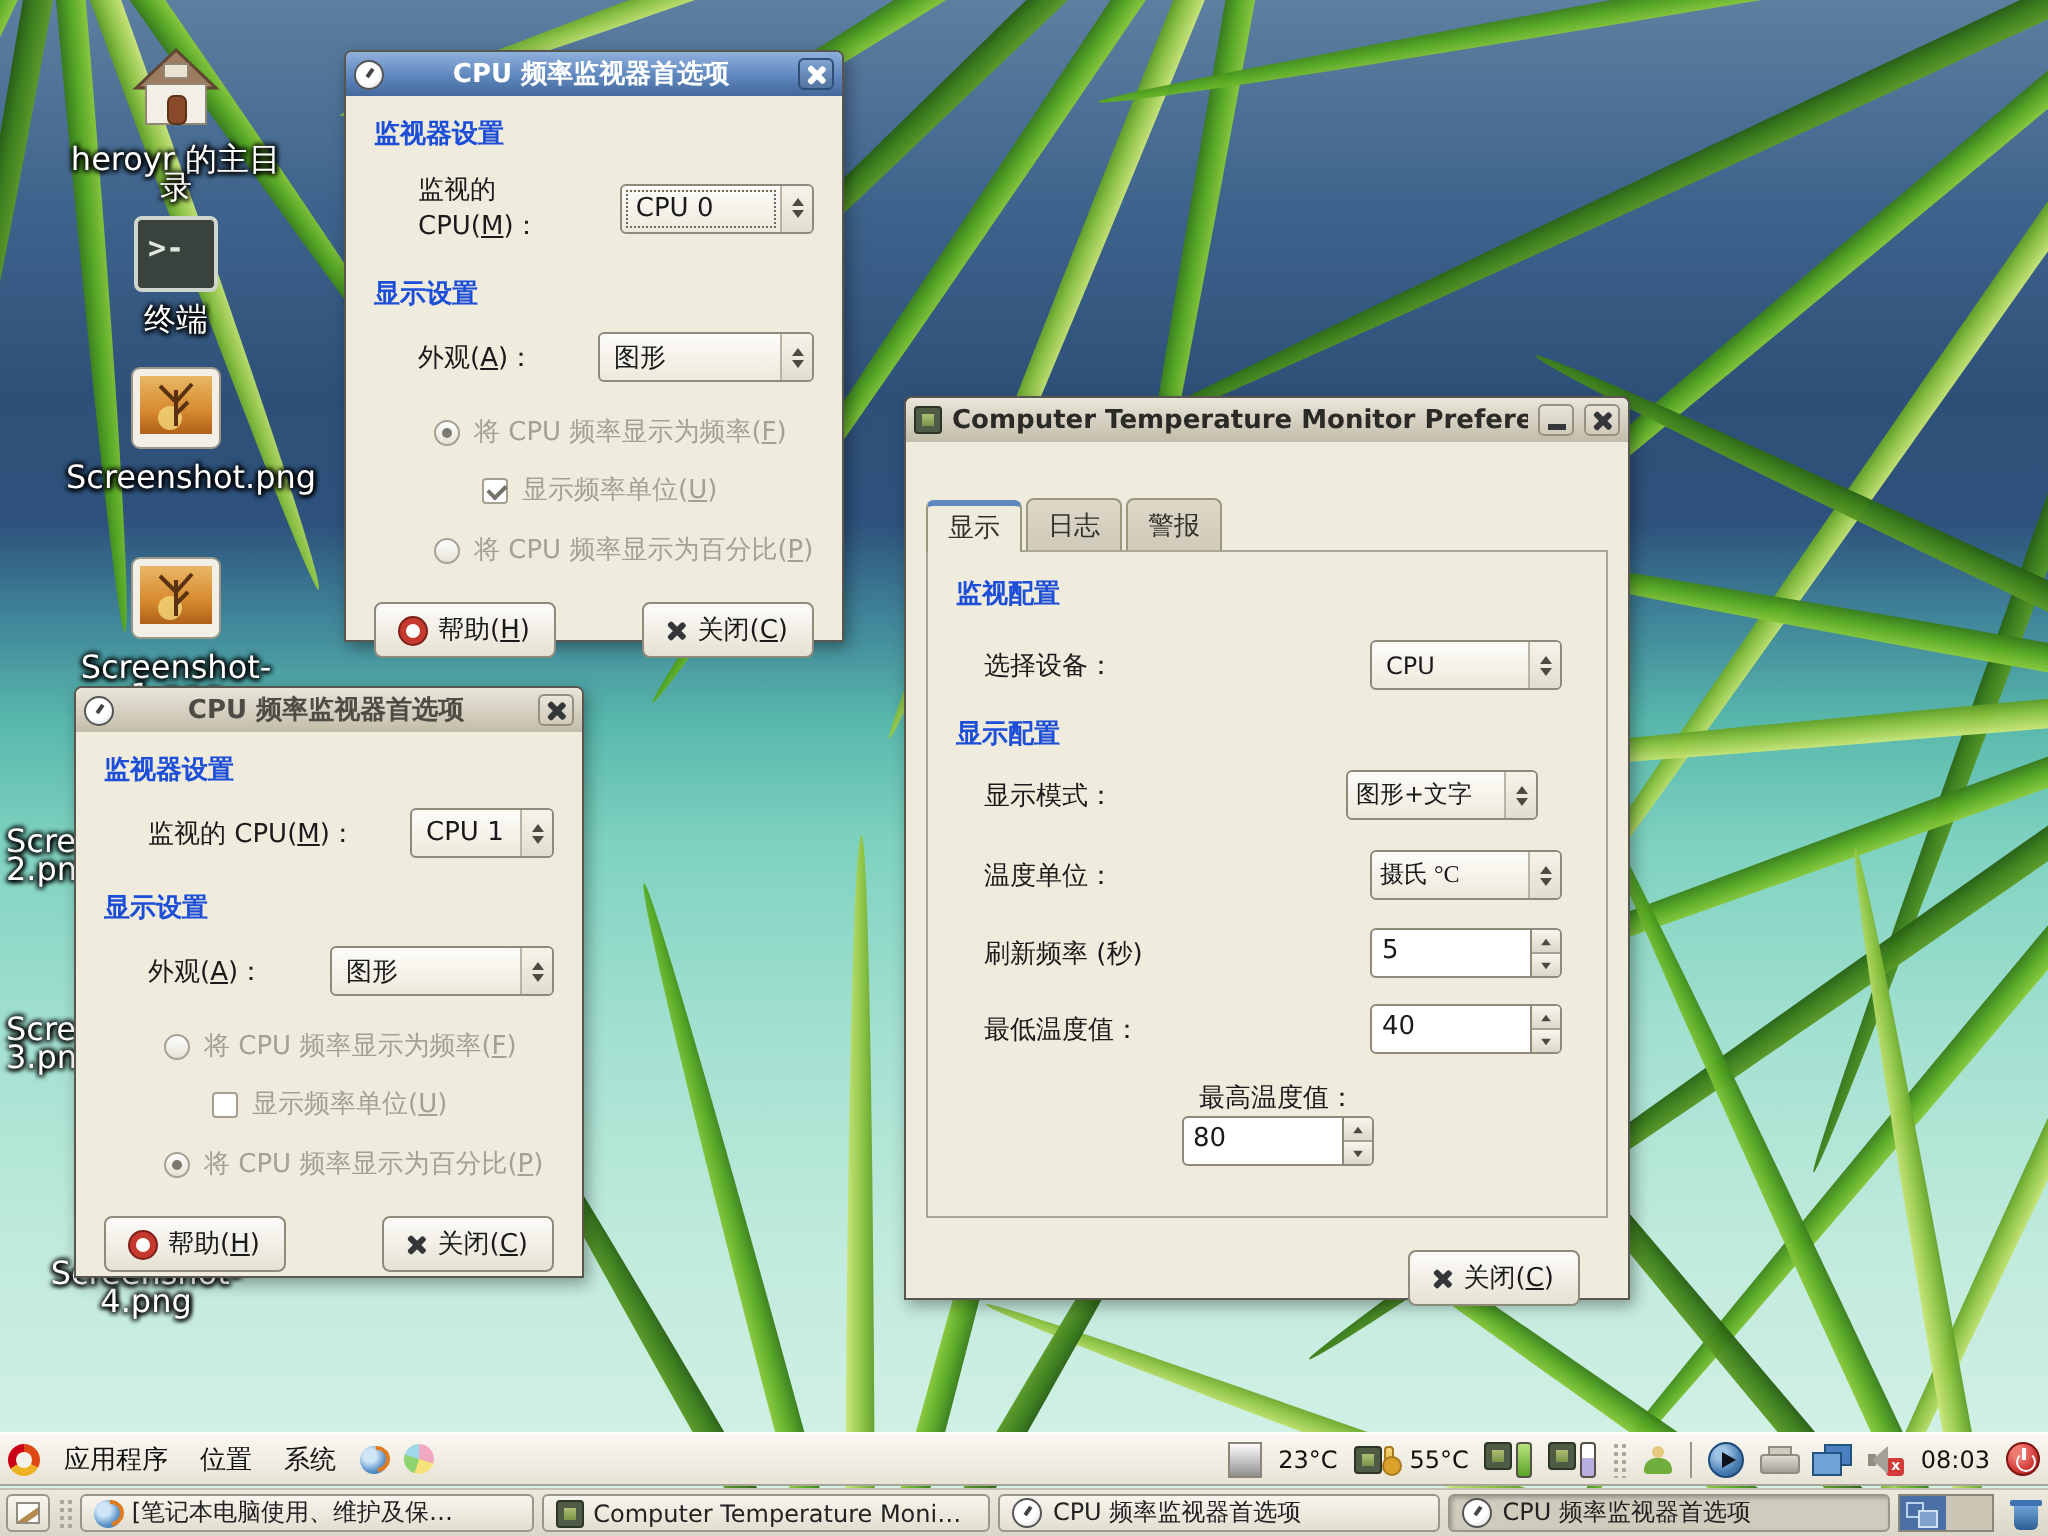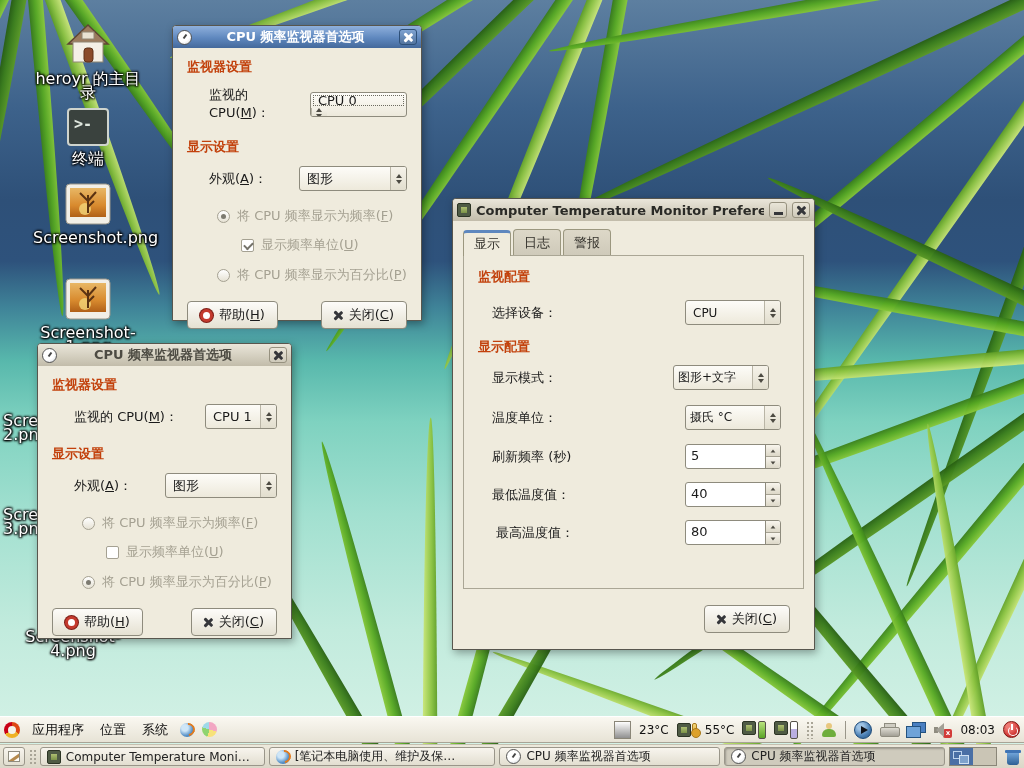--- a/index.html
+++ b/index.html
@@ -40,21 +40,21 @@
   .xico::before{ transform:rotate(45deg);} .xico::after{ transform:rotate(-45deg);}
   .xico.white::before,.xico.white::after { background:#fff; }
   .minico { width:9px; height:3px; background:#35363a; margin-top:7px; }
   .gauge { width:15px; height:15px; border-radius:50%; flex:none;
     background:radial-gradient(circle at 35% 30%, #fff 0 55%, #cfd4da 100%);
     border:1px solid #555; position:relative; }
   .gauge::before { content:""; position:absolute; left:6px; top:3px; width:2px; height:5px; background:#444; transform:rotate(35deg); }
   .chipico { width:14px; height:14px; background:#4f5b45; border:1px solid #2c3425; border-radius:2px; position:relative; flex:none; }
   .chipico::after { content:""; position:absolute; left:3px; top:3px; right:3px; bottom:3px; background:linear-gradient(#aebf72,#7b9348); }
   
-  .hsec { font-weight:bold; color:#c2410c; }
+  .hsec { font-weight:bold; color:#1d4ed8; }
   .combo { display:flex; align-items:stretch; height:25px; border:1px solid #8E8B7D;
     border-radius:3px; background:linear-gradient(#FDFCF8,#EDE9DB); overflow:hidden; }
   .combo .val { flex:1; display:flex; align-items:center; padding:0 7px; white-space:nowrap; }
   .combo.focused .val { outline:1px dotted #6b6a5f; outline-offset:-3px; }
   .combo .arrows { width:16px; border-left:1px solid #b9b5a6; display:flex; flex-direction:column;
     align-items:center; justify-content:center; gap:2px; background:linear-gradient(#f6f3ea,#e2dece); }
   .tri-u { width:0; height:0; border-left:3.5px solid transparent; border-right:3.5px solid transparent; border-bottom:4px solid #4c4a42; }
   .tri-d { width:0; height:0; border-left:3.5px solid transparent; border-right:3.5px solid transparent; border-top:4px solid #4c4a42; }
   .spin { display:flex; height:25px; width:96px; border:1px solid #8E8B7D; border-radius:3px; background:#fff; overflow:hidden; }
   .spin .val { flex:1; padding:3px 5px; }
@@ -328,21 +328,21 @@
   <div class="titlebar inactive" style="color:#2a2a26;">
     <span class="chipico"></span>
     <span class="ttl">Computer Temperature Monitor Preferences</span>
     <span class="tbbtn gray">
         <span class="minico"></span>
       </span>
     <span class="tbbtn gray">
         <span class="xico"></span>
       </span>
   </div>
-  <div style="padding-top:8px;">
+  <div style="padding-top:28px;">
     <div class="tabs">
       <span class="tab active">显示</span>
       <span class="tab">日志</span>
       <span class="tab">警报</span>
     </div>
     <div class="frame" style="height:334px; padding:12px 22px 0 14px;">
       <div class="hsec">监视配置</div>
       <div class="lblrow" style="margin:14px 0 0 14px;">
         <span>选择设备：</span>
         <span class="combo" style="width:96px;">
@@ -359,21 +359,21 @@
         <span class="combo" style="width:96px;">
           <span class="val" style="font-size:12px; padding:0 4px;">图形+文字</span>
           <span class="arrows">
               <i class="tri-u"></i>
               <i class="tri-d"></i>
             </span>
         </span>
       </div>
       <div class="lblrow" style="margin:15px 0 0 14px;">
         <span>温度单位：</span>
-        <span class="combo" style="width:96px;">
+        <span class="combo" style="width:96px;font-family:Liberation Serif, serif;">
           <span class="val" style="font-size:12px; padding:0 4px;">摄氏 °C</span>
           <span class="arrows">
               <i class="tri-u"></i>
               <i class="tri-d"></i>
             </span>
         </span>
       </div>
       <div class="lblrow" style="margin:14px 0 0 14px;">
         <span>刷新频率 (秒)</span>
         <span class="spin">
@@ -395,21 +395,21 @@
           <span class="btns">
               <div>
                 <i class="tri-u"></i>
               </div>
               <div>
                 <i class="tri-d"></i>
               </div>
             </span>
         </span>
       </div>
-      <div class="lblrow" style="margin:13px 0 0 18px;">
+      <div class="lblrow" style="margin:13px 0 0 18px;flex-direction:column;">
         <span>最高温度值：</span>
         <span class="spin">
           <span class="val">80</span>
           <span class="btns">
               <div>
                 <i class="tri-u"></i>
               </div>
               <div>
                 <i class="tri-d"></i>
               </div>
@@ -431,21 +431,21 @@
     <span class="gauge"></span>
     <span class="ttl">CPU 频率监视器首选项</span>
     <span class="tbbtn blue">
         <span class="xico white"></span>
       </span>
   </div>
   <div class="dlgbody" style="padding:10px 14px 0;">
     <div class="hsec">监视器设置</div>
     <div class="lblrow" style="margin:10px 0 0 22px;">
       <span>监视的 CPU(<u>M</u>)：</span>
-      <span class="combo focused" style="width:100px;flex-direction:column;">
+      <span class="combo focused" style="width:100px;">
         <span class="val">CPU 0</span>
         <span class="arrows">
             <i class="tri-u"></i>
             <i class="tri-d"></i>
           </span>
       </span>
     </div>
     <div class="hsec" style="margin-top:16px;">显示设置</div>
     <div class="lblrow" style="margin:10px 0 0 22px;">
       <span>外观(<u>A</u>)：</span>
@@ -516,27 +516,27 @@
     </span>
   <span class="clock">08:03</span>
   <span class="powerico"></span>
 </div>
 
 <div id="taskbar">
   <span class="showdesk">
       <i></i>
     </span>
   <span class="dots" style="height:16px;"></span>
+  <span class="wbtn" style="width:228px;">
+    <span class="ffico"></span>
+    <span class="cap">[笔记本电脑使用、维护及保…</span>
+  </span>
   <span class="wbtn" style="width:226px;">
     <span class="chipico"></span>
     <span class="cap">Computer Temperature Moni…</span>
-  </span>
-  <span class="wbtn" style="width:228px;">
-    <span class="ffico"></span>
-    <span class="cap">[笔记本电脑使用、维护及保…</span>
   </span>
   <span class="wbtn" style="width:222px;">
     <span class="gauge"></span>
     <span class="cap">CPU 频率监视器首选项</span>
   </span>
   <span class="wbtn pressed" style="width:222px;">
     <span class="gauge"></span>
     <span class="cap">CPU 频率监视器首选项</span>
   </span>
   <span class="wsswitch">

